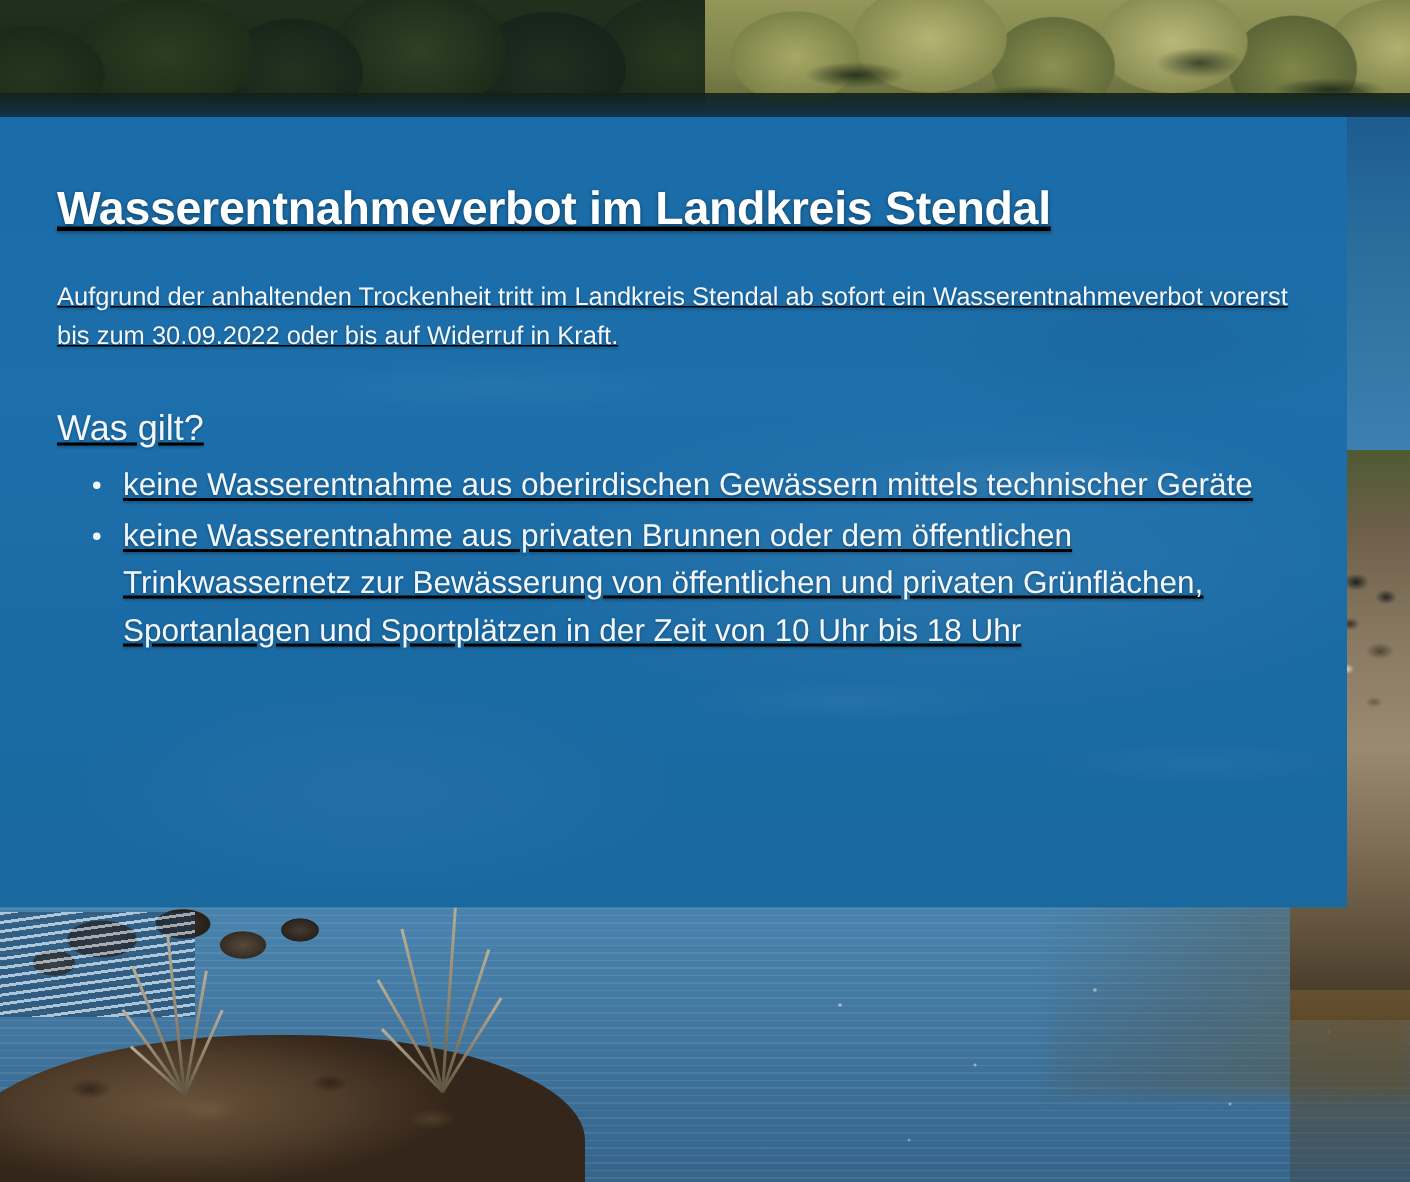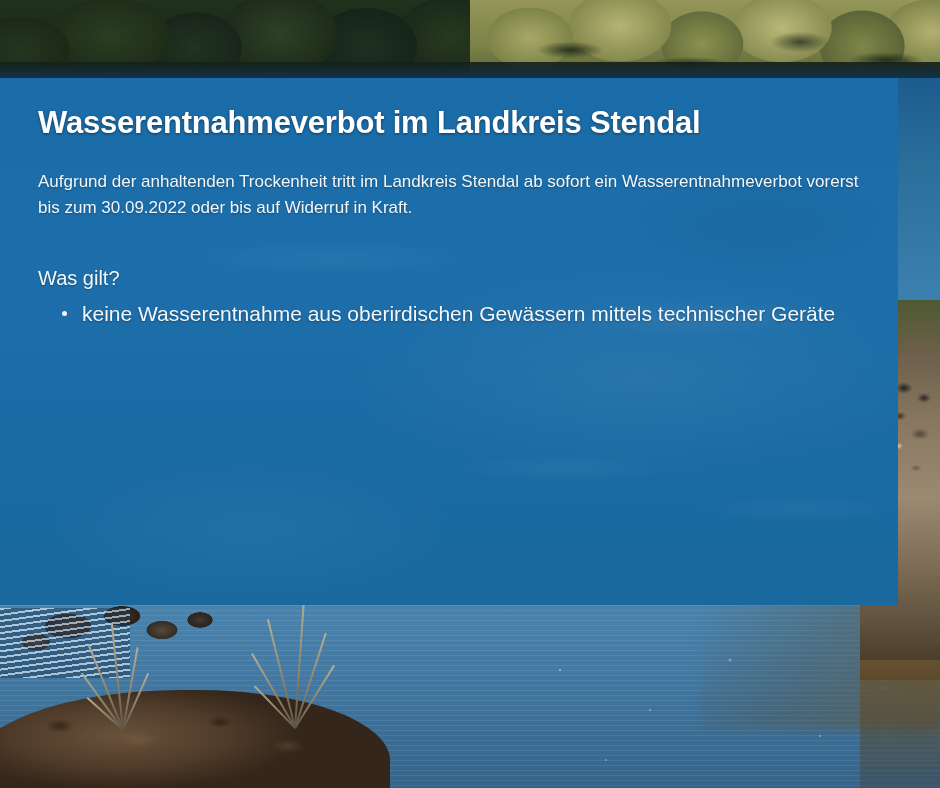--- a/index.html
+++ b/index.html
@@ -211,21 +211,22 @@
       radial-gradient(ellipse 200px 26px at 700px 240px,rgba(255,255,255,.055),rgba(0,0,0,0) 70%),
       radial-gradient(ellipse 170px 22px at 560px 390px,rgba(255,255,255,.045),rgba(0,0,0,0) 70%),
       radial-gradient(ellipse 150px 20px at 800px 430px,rgba(255,255,255,.04),rgba(0,0,0,0) 70%),
       radial-gradient(ellipse 190px 24px at 330px 180px,rgba(255,255,255,.035),rgba(0,0,0,0) 70%);
     pointer-events:none;
   }
 
   .panel-inner {
     position:relative;
     z-index:2;
-    padding:26px 36px 0 38px;
+    padding:42px 36px 0 38px;
+    text-decoration:underline;
   }
 
   .poster-title {
     font-size:31px;
     font-weight:700;
     line-height:1.2;
     color:#ffffff;
     letter-spacing:-0.2px;
     font-stretch:condensed;
     text-shadow:0 1px 3px rgba(0,0,0,.45);
@@ -235,22 +236,22 @@
   .intro {
     margin-top:28px;
     font-size:17px;
     line-height:1.52;
     color:#f2f7fb;
     max-width:828px;
     text-shadow:0 1px 2px rgba(0,0,0,.32);
   }
 
   .subhead {
-    margin-top:44px;
-    font-size:20px;
+    margin-top:33px;
+    font-size:24px;
     line-height:1.35;
     color:#f2f7fb;
     text-shadow:0 1px 2px rgba(0,0,0,.32);
   }
 
   .bullets {
     margin-top:6px;
     padding-left:24px;
     list-style:none;
   }
@@ -324,18 +325,22 @@
 
       <p class="intro">Aufgrund der anhaltenden Trockenheit tritt im Landkreis Stendal ab sofort ein Wasserentnahmeverbot vorerst bis zum 30.09.2022 oder bis auf Widerruf in Kraft.</p>
 
       <p class="subhead">Was gilt?</p>
 
       <ul class="bullets">
         <li>
           <span class="dot"></span>
           <span>keine Wasserentnahme aus oberirdischen Gewässern mittels technischer Geräte</span>
         </li>
+        <li>
+          <span class="dot"></span>
+          <span>keine Wasserentnahme aus privaten Brunnen oder dem öffentlichen Trinkwassernetz zur Bewässerung von öffentlichen und privaten Grünflächen, Sportanlagen und Sportplätzen in der Zeit von 10 Uhr bis 18 Uhr</span>
+        </li>
       </ul>
 
     </div>
   </div>
 
 </div>
 
 </body></html>

